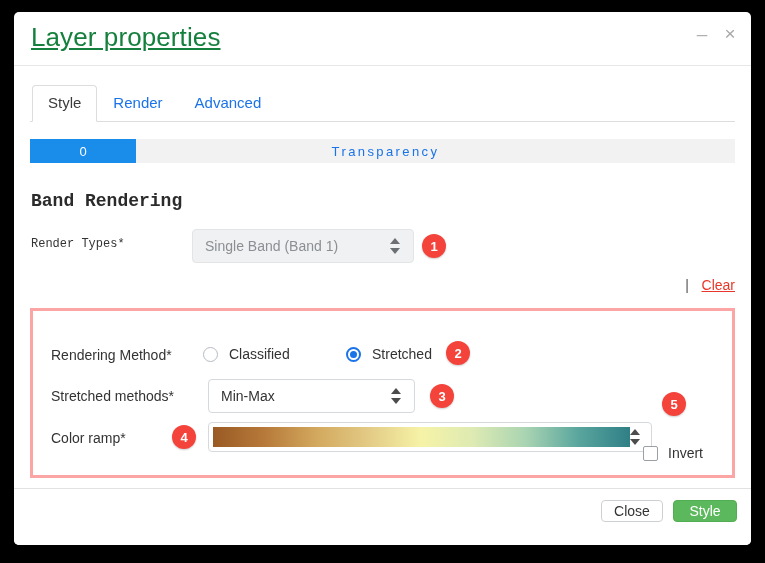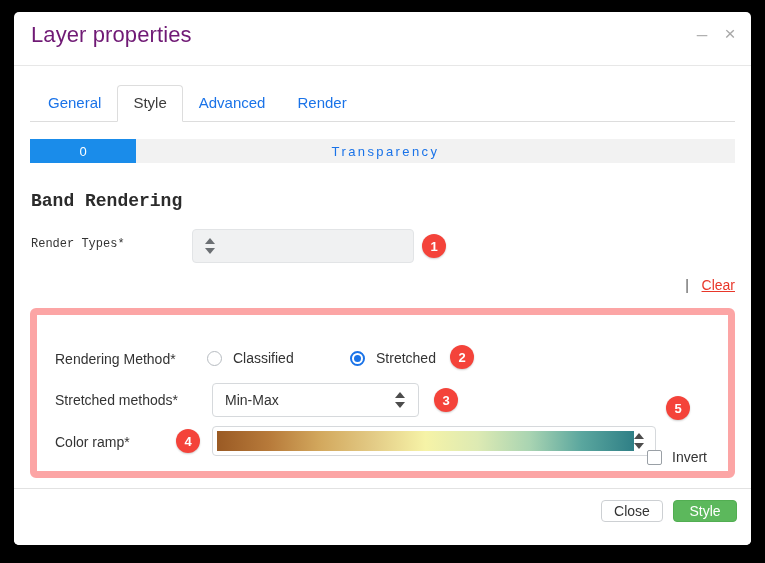--- a/index.html
+++ b/index.html
@@ -32,25 +32,26 @@
   .titlebar {
     position: relative;
     height: 54px;
     border-bottom: 1px solid #e7e7e7;
     box-sizing: border-box;
   }
   .title-text {
     position: absolute;
     left: 17px;
     top: 10px;
-    font-size: 22px;
-    color: #701a75;
+    font-size: 26px;
+    color: #15803d;
     font-weight: 400;
     letter-spacing: 0.1px;
     white-space: nowrap;
+    text-decoration: underline;
   }
   .win-btn {
     position: absolute;
     top: 12px;
     color: #b0b0b0;
     cursor: pointer;
     text-align: center;
     line-height: 20px;
     user-select: none;
   }
@@ -248,22 +249,22 @@
     right: 62px;
     font-size: 14px;
     color: #555555;
   }
 
   
   .panel {
     position: relative;
     margin: 9px 16px 0 16px;
     height: 170px;
-    border: 7px solid #fca5a5;
-    border-radius: 6px;
+    border: 3px solid #fca5a5;
+    border-radius: 0;
     background: #ffffff;
     box-sizing: border-box;
   }
 
   .p-label {
     position: absolute;
     font-size: 14px;
     color: #333333;
     white-space: nowrap;
   }
@@ -391,37 +392,37 @@
 <div id="dialog">
 
   <div class="titlebar">
     <div class="title-text">Layer properties</div>
     <div class="win-btn win-min">–</div>
     <div class="win-btn win-close">×</div>
   </div>
 
   <div class="tabbar">
     <div class="tabs-inner">
-      <div class="tab">General</div>
       <div class="tab active">Style</div>
+      <div class="tab">Render</div>
       <div class="tab">Advanced</div>
-      <div class="tab">Render</div>
     </div>
   </div>
 
   <div class="translucency-row">
     <div class="translucency-fill">0</div>
     <div class="translucency-label">Transparency</div>
   </div>
 
   <div class="section-title">Band Rendering</div>
 
   <div class="field-row">
     <div class="field-label">Render Types*</div>
     <div class="select-box disabled" style="left:178px; top:0; width:222px;">
+      <span class="select-text">Single Band (Band 1)</span>
       <span class="updown"></span>
     </div>
     <div class="badge" style="left:408px; top:5px;">1</div>
   </div>
 
   <div class="links-row">
     <span class="link-sep">|</span>
     <span class="link link-clear">Clear</span>
   </div>
 

